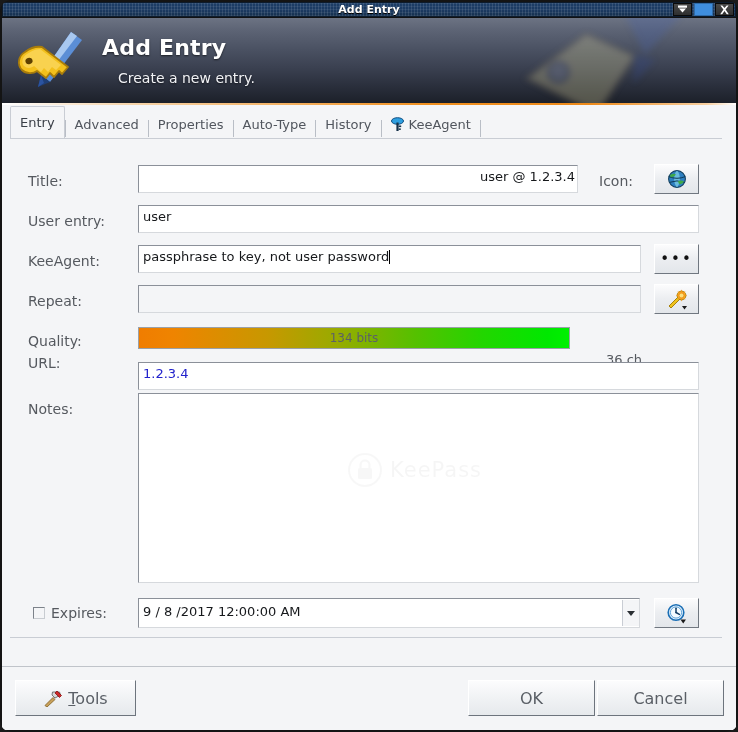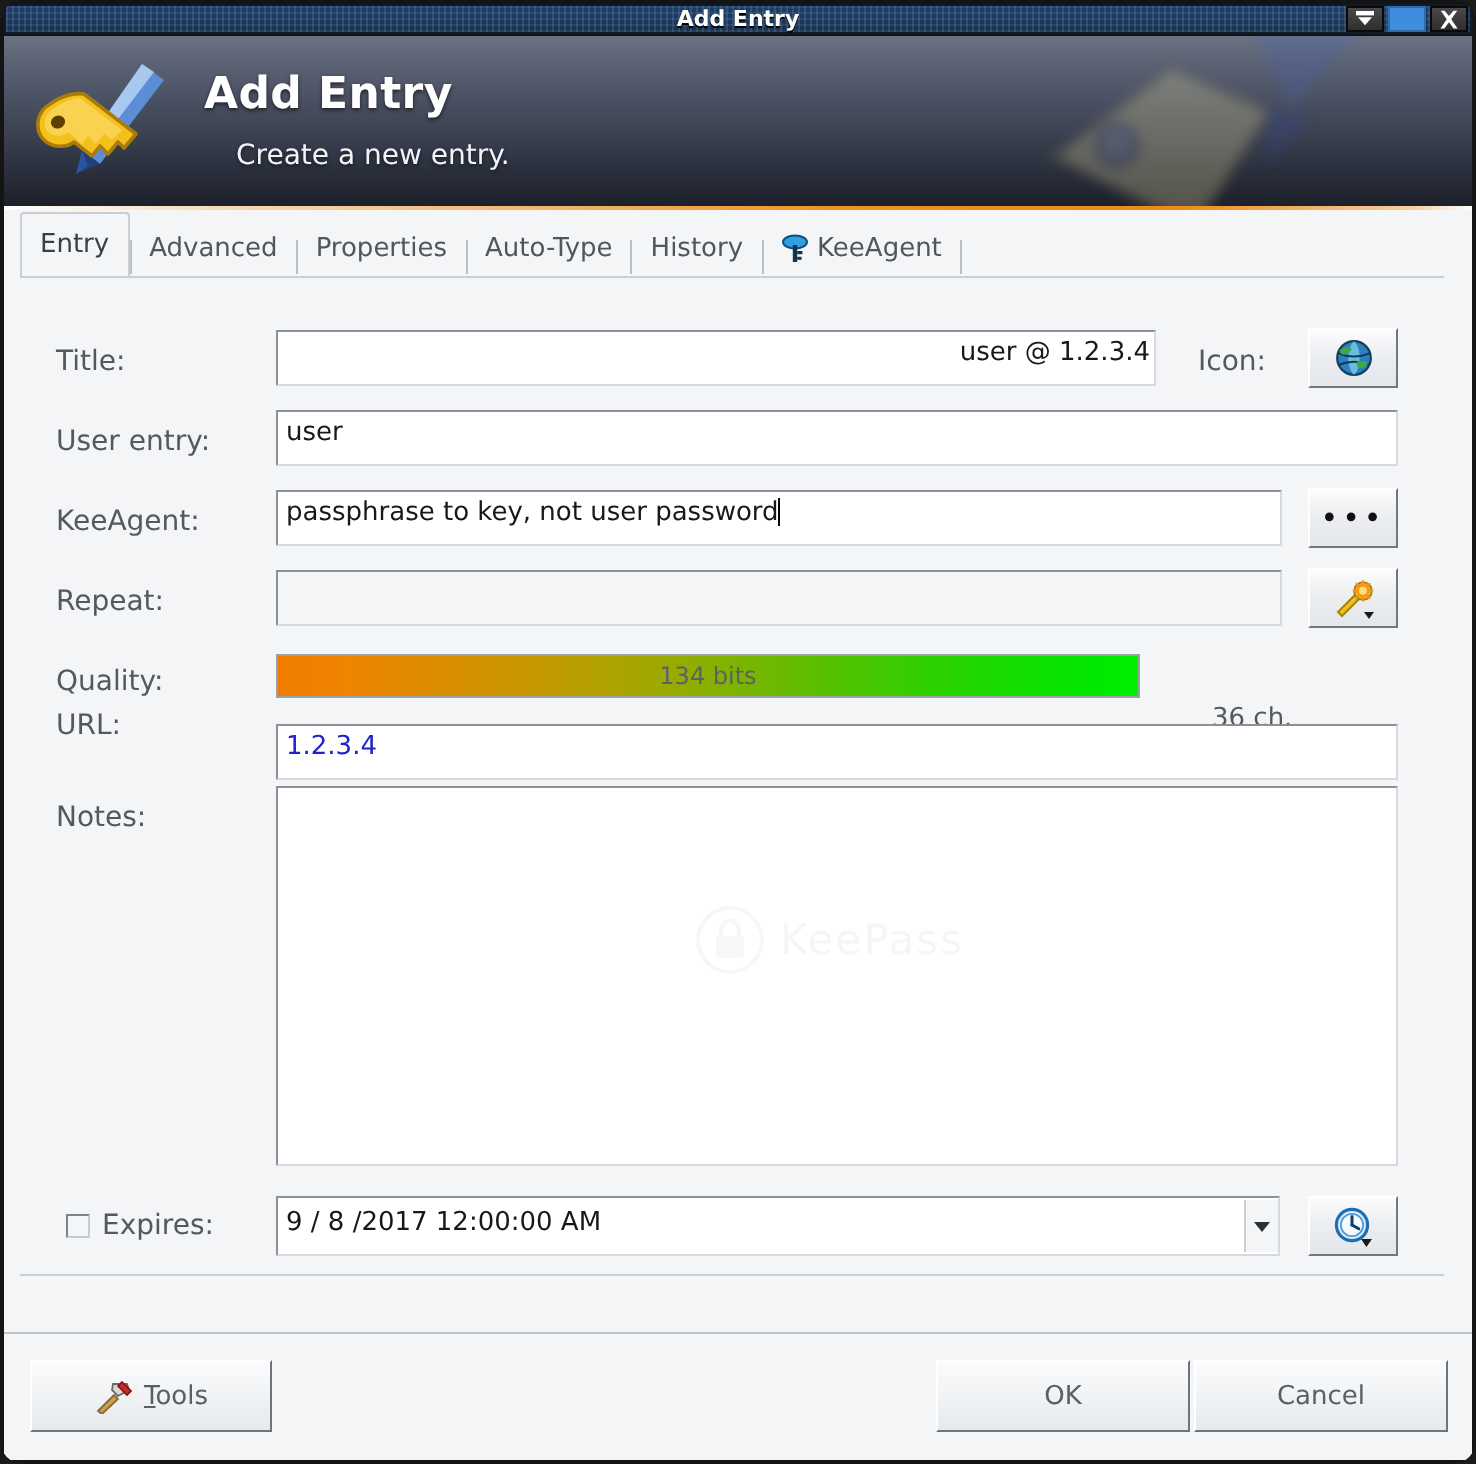--- a/index.html
+++ b/index.html
@@ -374,21 +374,21 @@
   }
   .btn {
     position: absolute;
     background: linear-gradient(180deg,#fcfcfd 0%,#f0f2f4 52%,#e6e9ec 100%);
     border: 1px solid #8e949c;
     border-top-color: #ffffff;
     border-left-color: #ffffff;
     border-right-color: #6d747d;
     border-bottom-color: #6d747d;
     box-sizing: border-box;
-    font-size: 13px;
+    font-size: 16px;
     color: #5a5f66;
     font-family: "DejaVu Sans", sans-serif;
     display: flex;
     align-items: center;
     justify-content: center;
     gap: 6px;
   }
   .btn .u { text-decoration: underline; }
 
   .border-frame {

